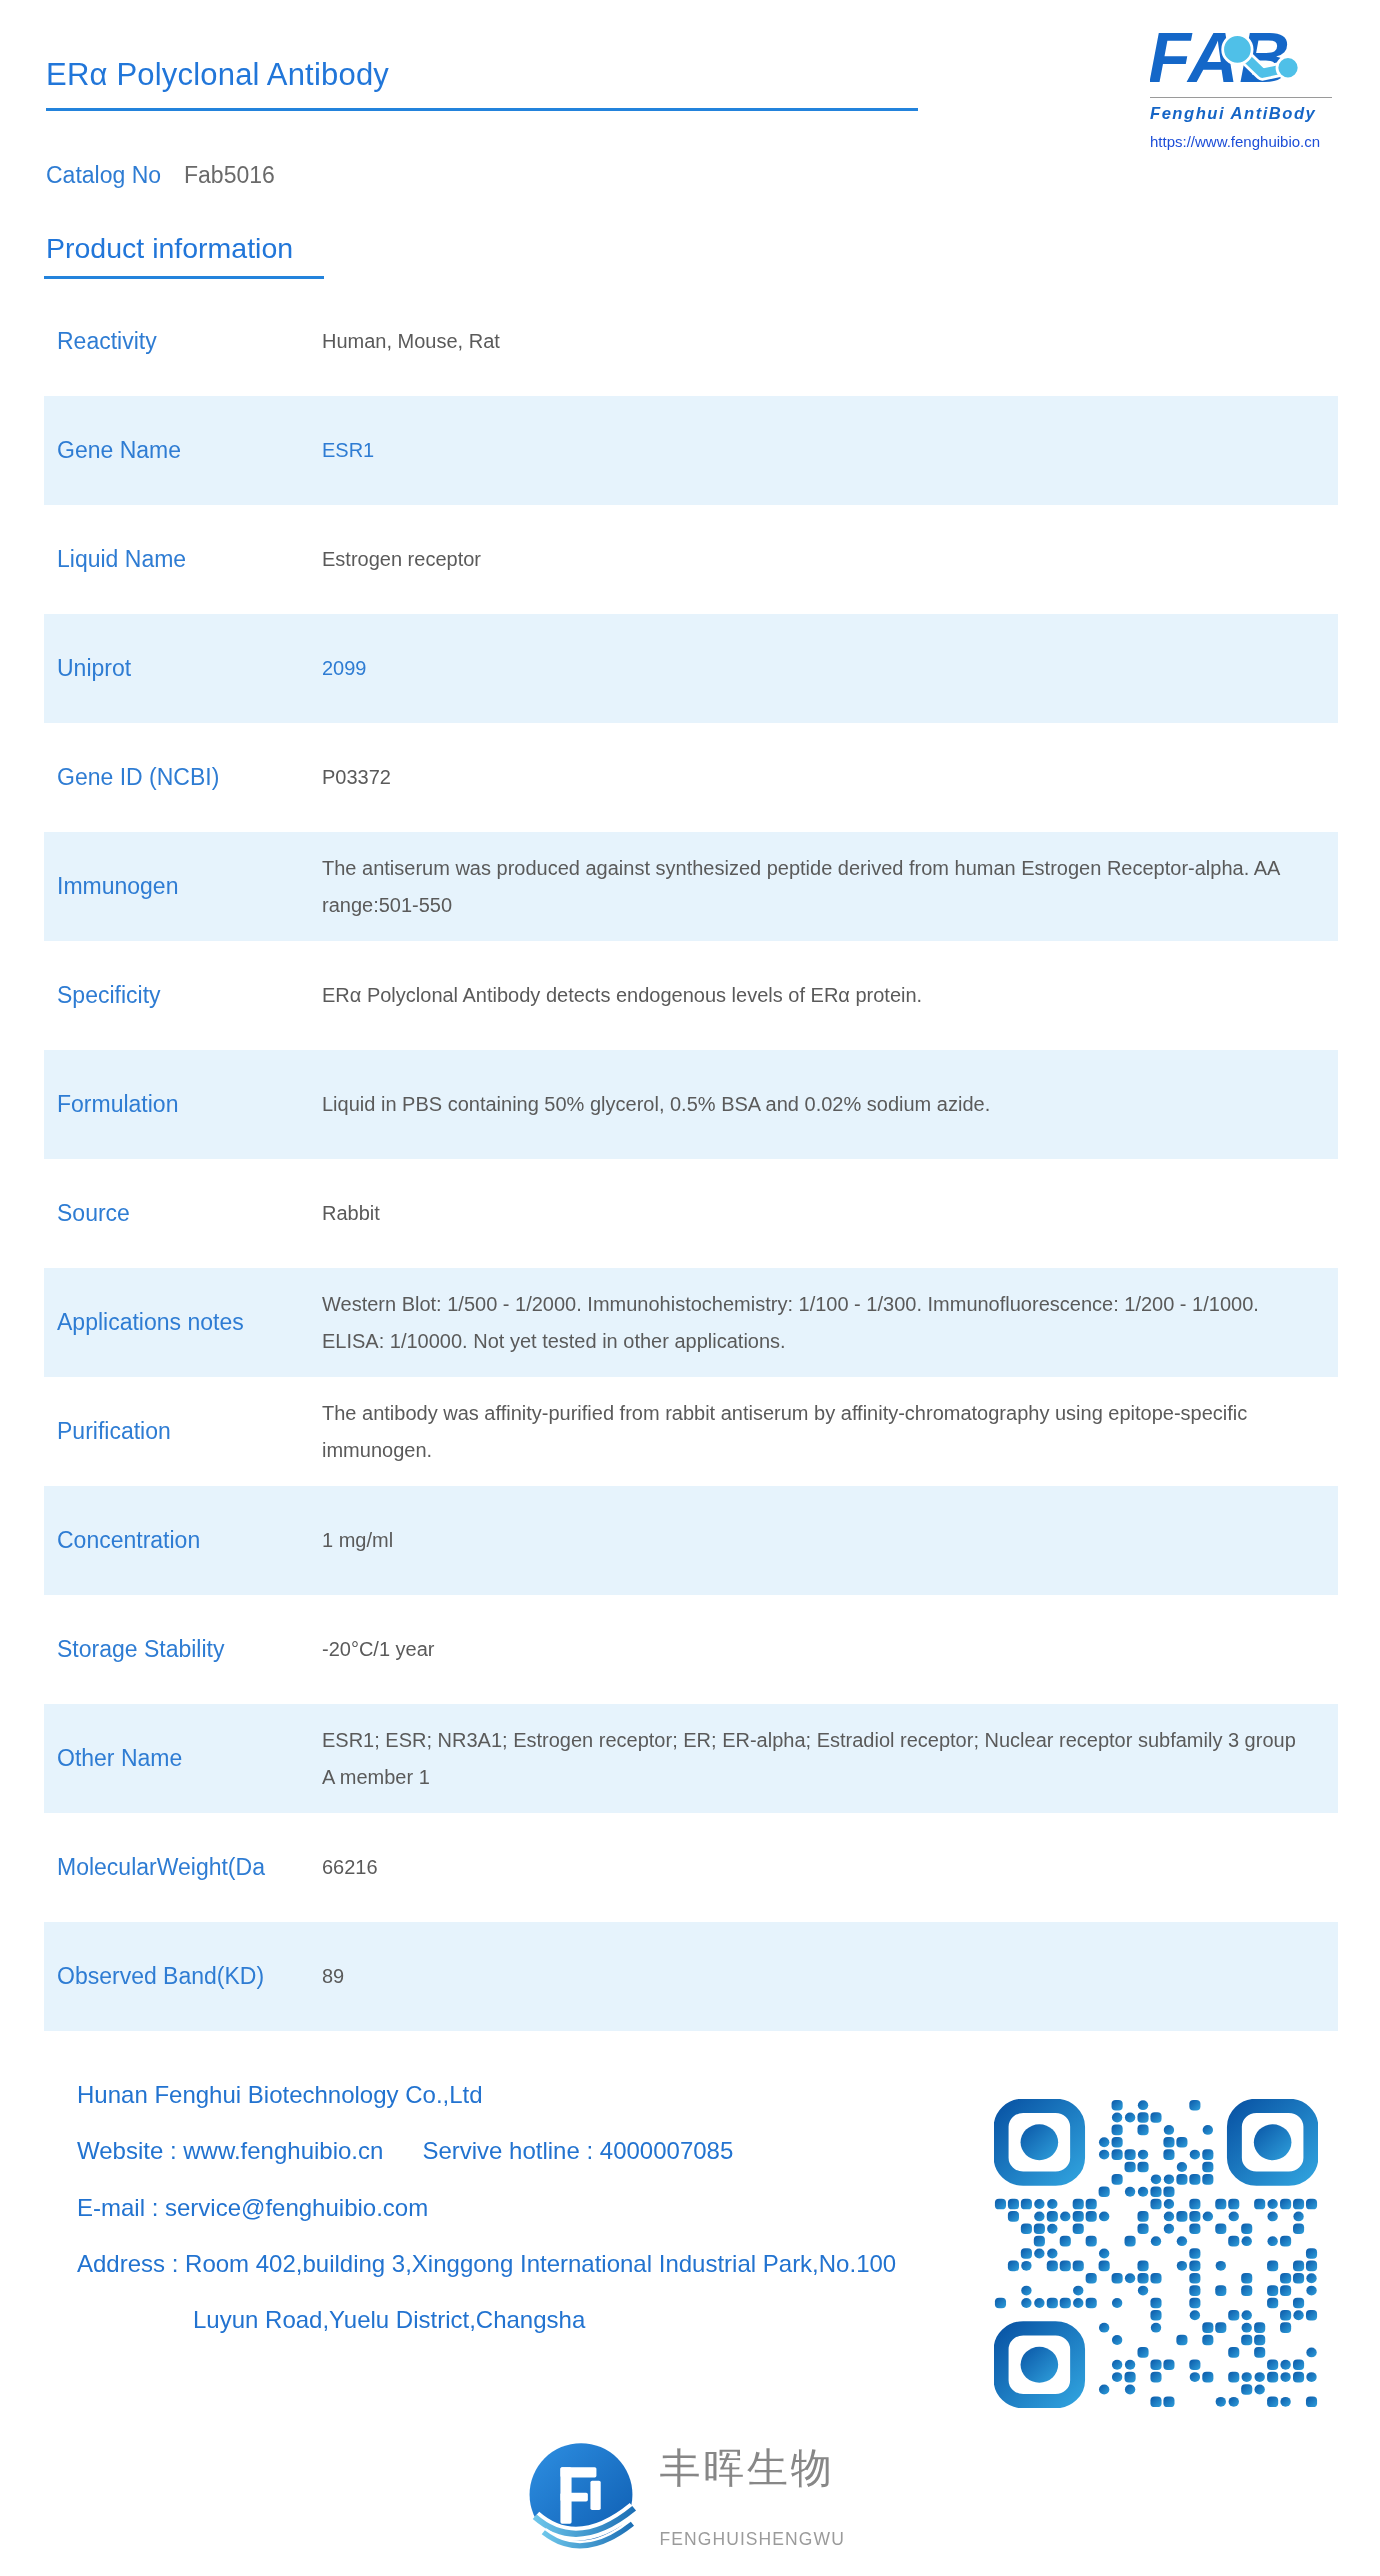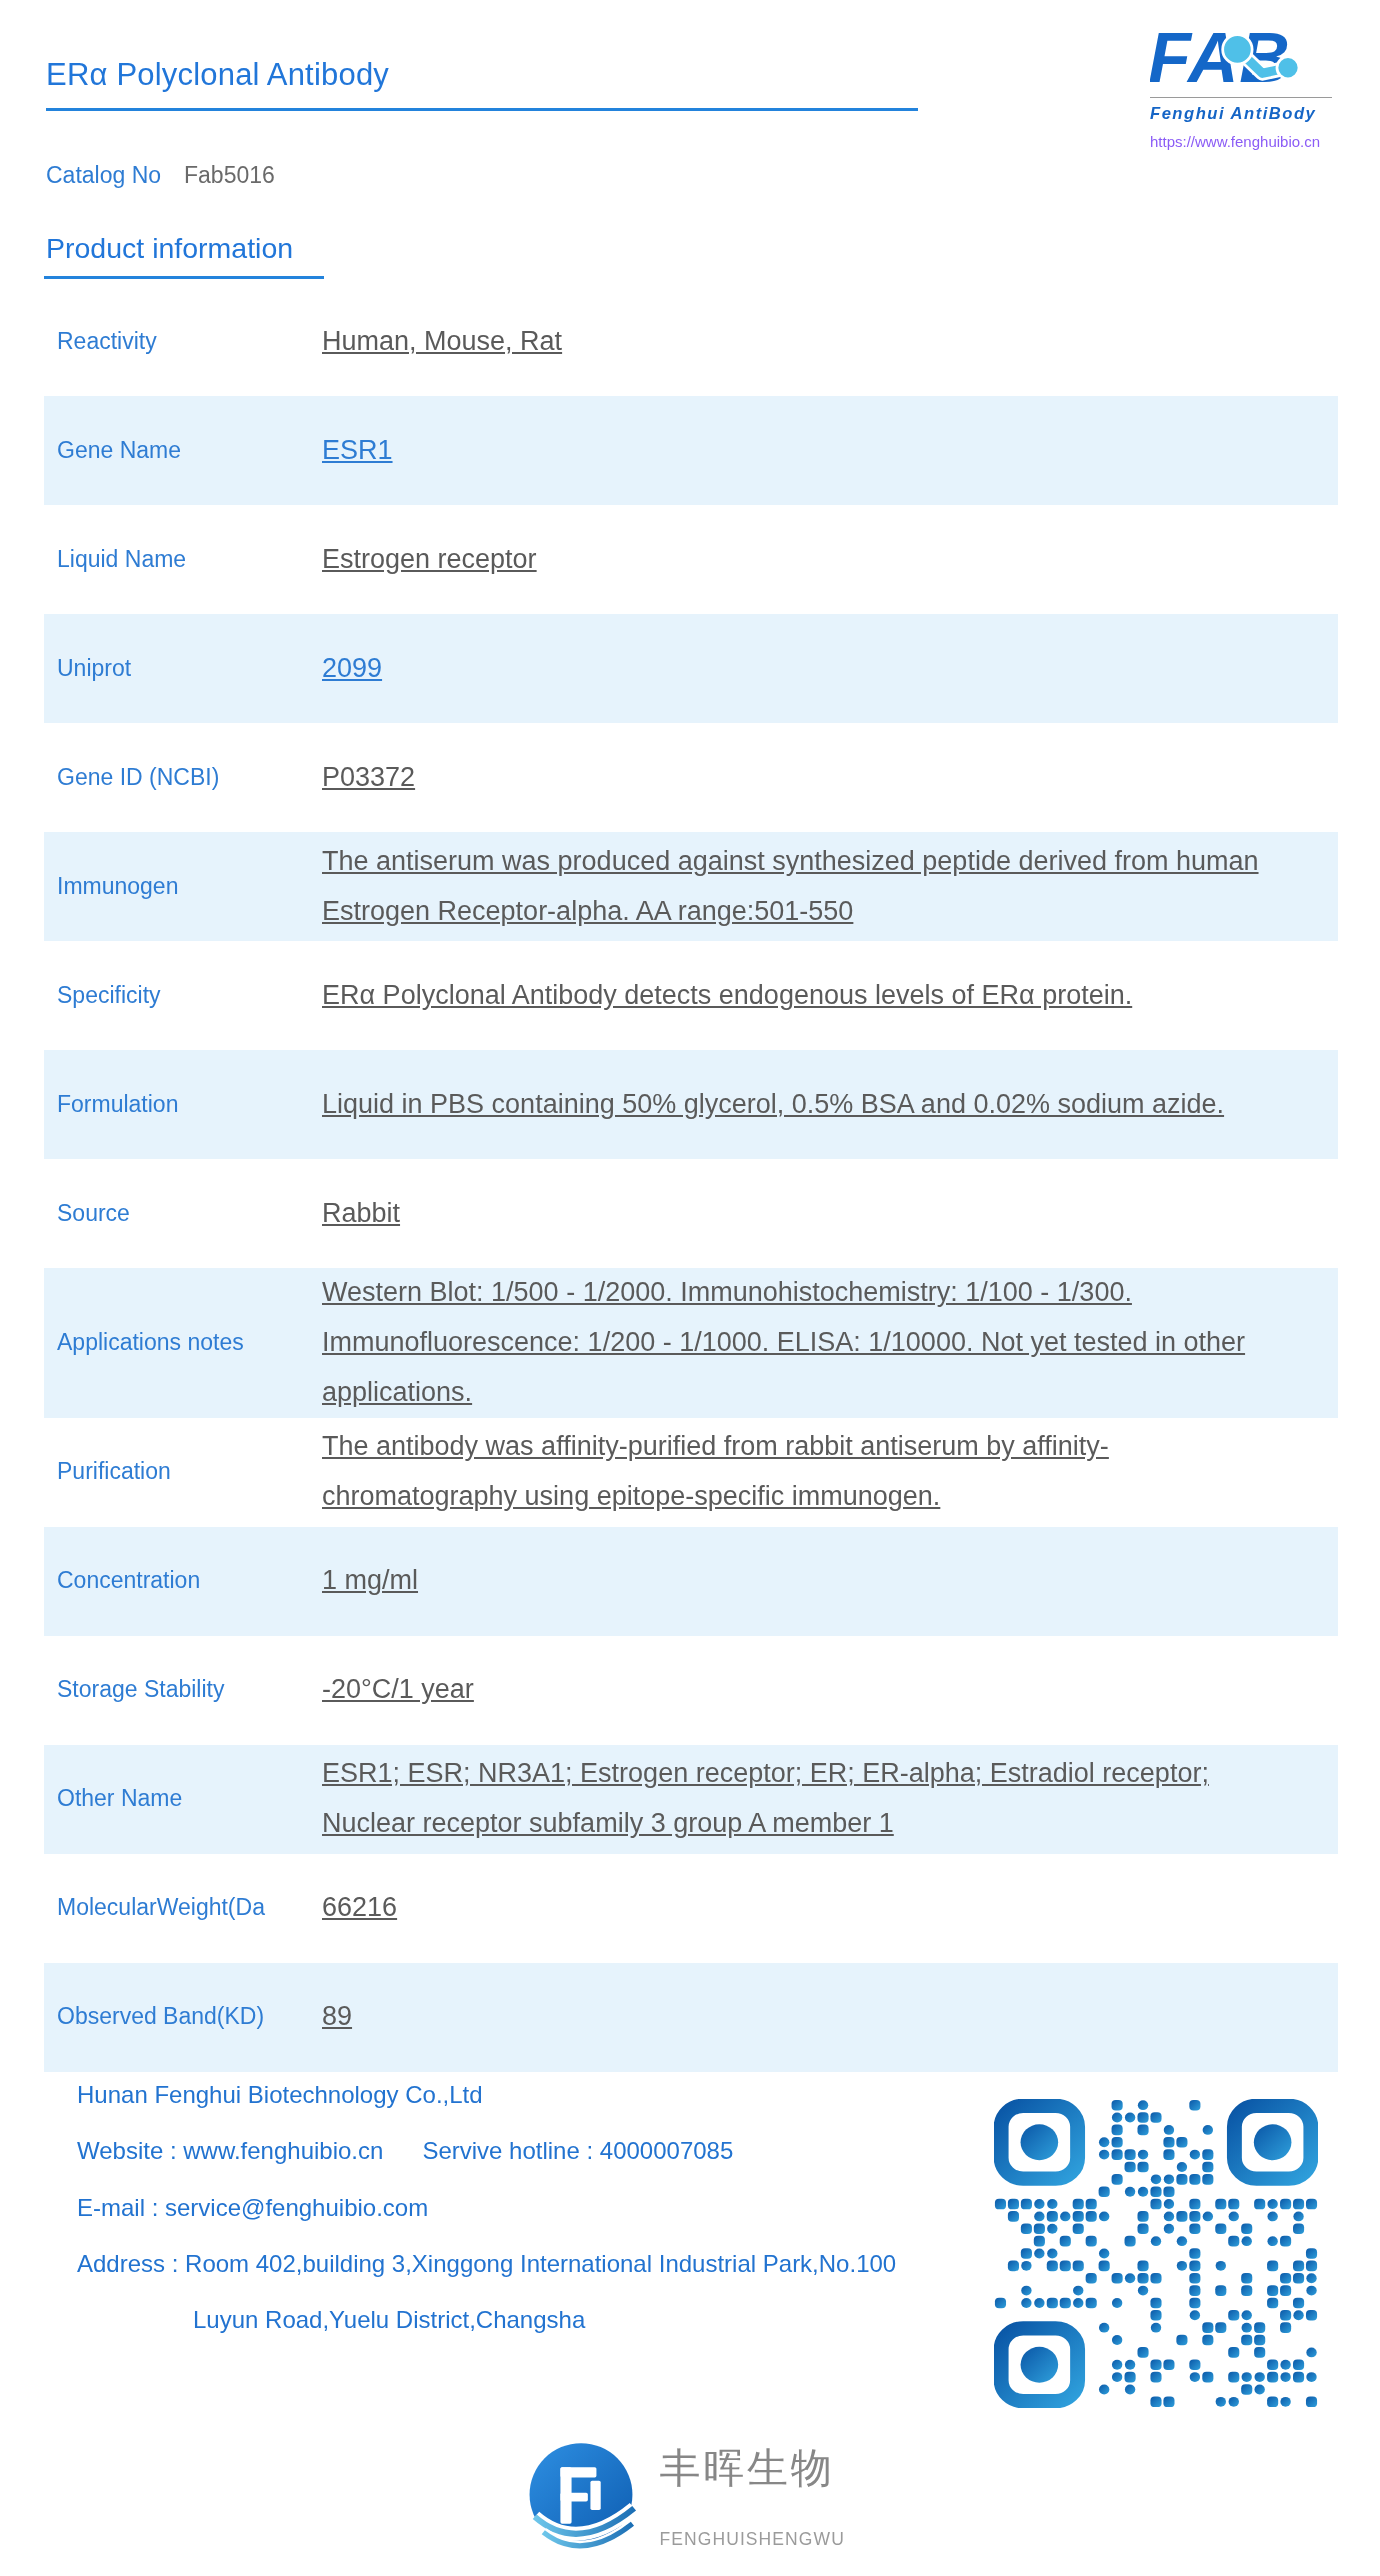--- a/index.html
+++ b/index.html
@@ -7,33 +7,33 @@
     position:relative;width:1380px;height:2576px;background:#ffffff;overflow:hidden;
     font-family:"Liberation Sans","DejaVu Sans",sans-serif;
   }
   
   .title{position:absolute;left:46px;top:57px;font-size:31px;color:#2176d9;letter-spacing:0.2px;}
   .title-underline{position:absolute;left:46px;top:108px;width:872px;height:2.8px;background:#2383dc;}
   .fab-block{position:absolute;left:1150px;top:28px;width:189px;}
   .fab-svg{display:block;width:184px;height:63px;}
   .fab-divider{width:182px;height:1.8px;background:#9a9a9a;margin:5.5px 0 5.5px 0;}
   .fab-sub{font-size:16.6px;font-weight:bold;font-style:italic;color:#1565c6;letter-spacing:1.5px;white-space:nowrap;}
-  .fab-url{margin-top:9.2px;font-size:15px;color:#8b5cf6;white-space:nowrap;}
+  .fab-url{margin-top:9.2px;font-size:15px;color:#1d4ed8;white-space:nowrap;}
   .catalog{position:absolute;left:46px;top:162px;display:flex;font-size:23px;}
   .catalog-label{color:#2e7cd3;width:138px;}
   .catalog-value{color:#6a6a6a;}
   
   .section-heading{position:absolute;left:46px;top:232px;font-size:28.5px;color:#2176d9;}
   .section-underline{position:absolute;left:44px;top:276px;width:280px;height:2.8px;background:#2383dc;}
   
   .info-table{position:absolute;left:44px;top:287px;width:1294px;}
   .row{display:flex;align-items:center;min-height:109px;background:#ffffff;}
   .row.alt{background:#e6f3fc;}
   .cell-label{flex:0 0 278px;padding-left:13px;box-sizing:border-box;color:#2e7cd3;font-size:23px;line-height:1.3;}
-  .cell-value{flex:1;padding-right:40px;color:#5a5a5a;font-size:27px;line-height:1.85;text-decoration:underline;}
+  .cell-value{flex:1;padding-right:40px;color:#5a5a5a;font-size:20px;line-height:1.85;}
   .cell-value.link{color:#2e7cd3;}
   
   .contact{position:absolute;left:77px;top:2076px;width:920px;color:#2273d0;font-size:24px;}
   .contact .line{height:37px;line-height:37px;margin-bottom:19.3px;white-space:nowrap;}
   .contact .hotline-group{margin-left:39px;}
   .contact .indent{padding-left:116px;margin-top:7.4px;}
   
   .qr{position:absolute;left:994px;top:2099px;width:324px;height:309px;}
   .qr svg{width:100%;height:100%;}
   

